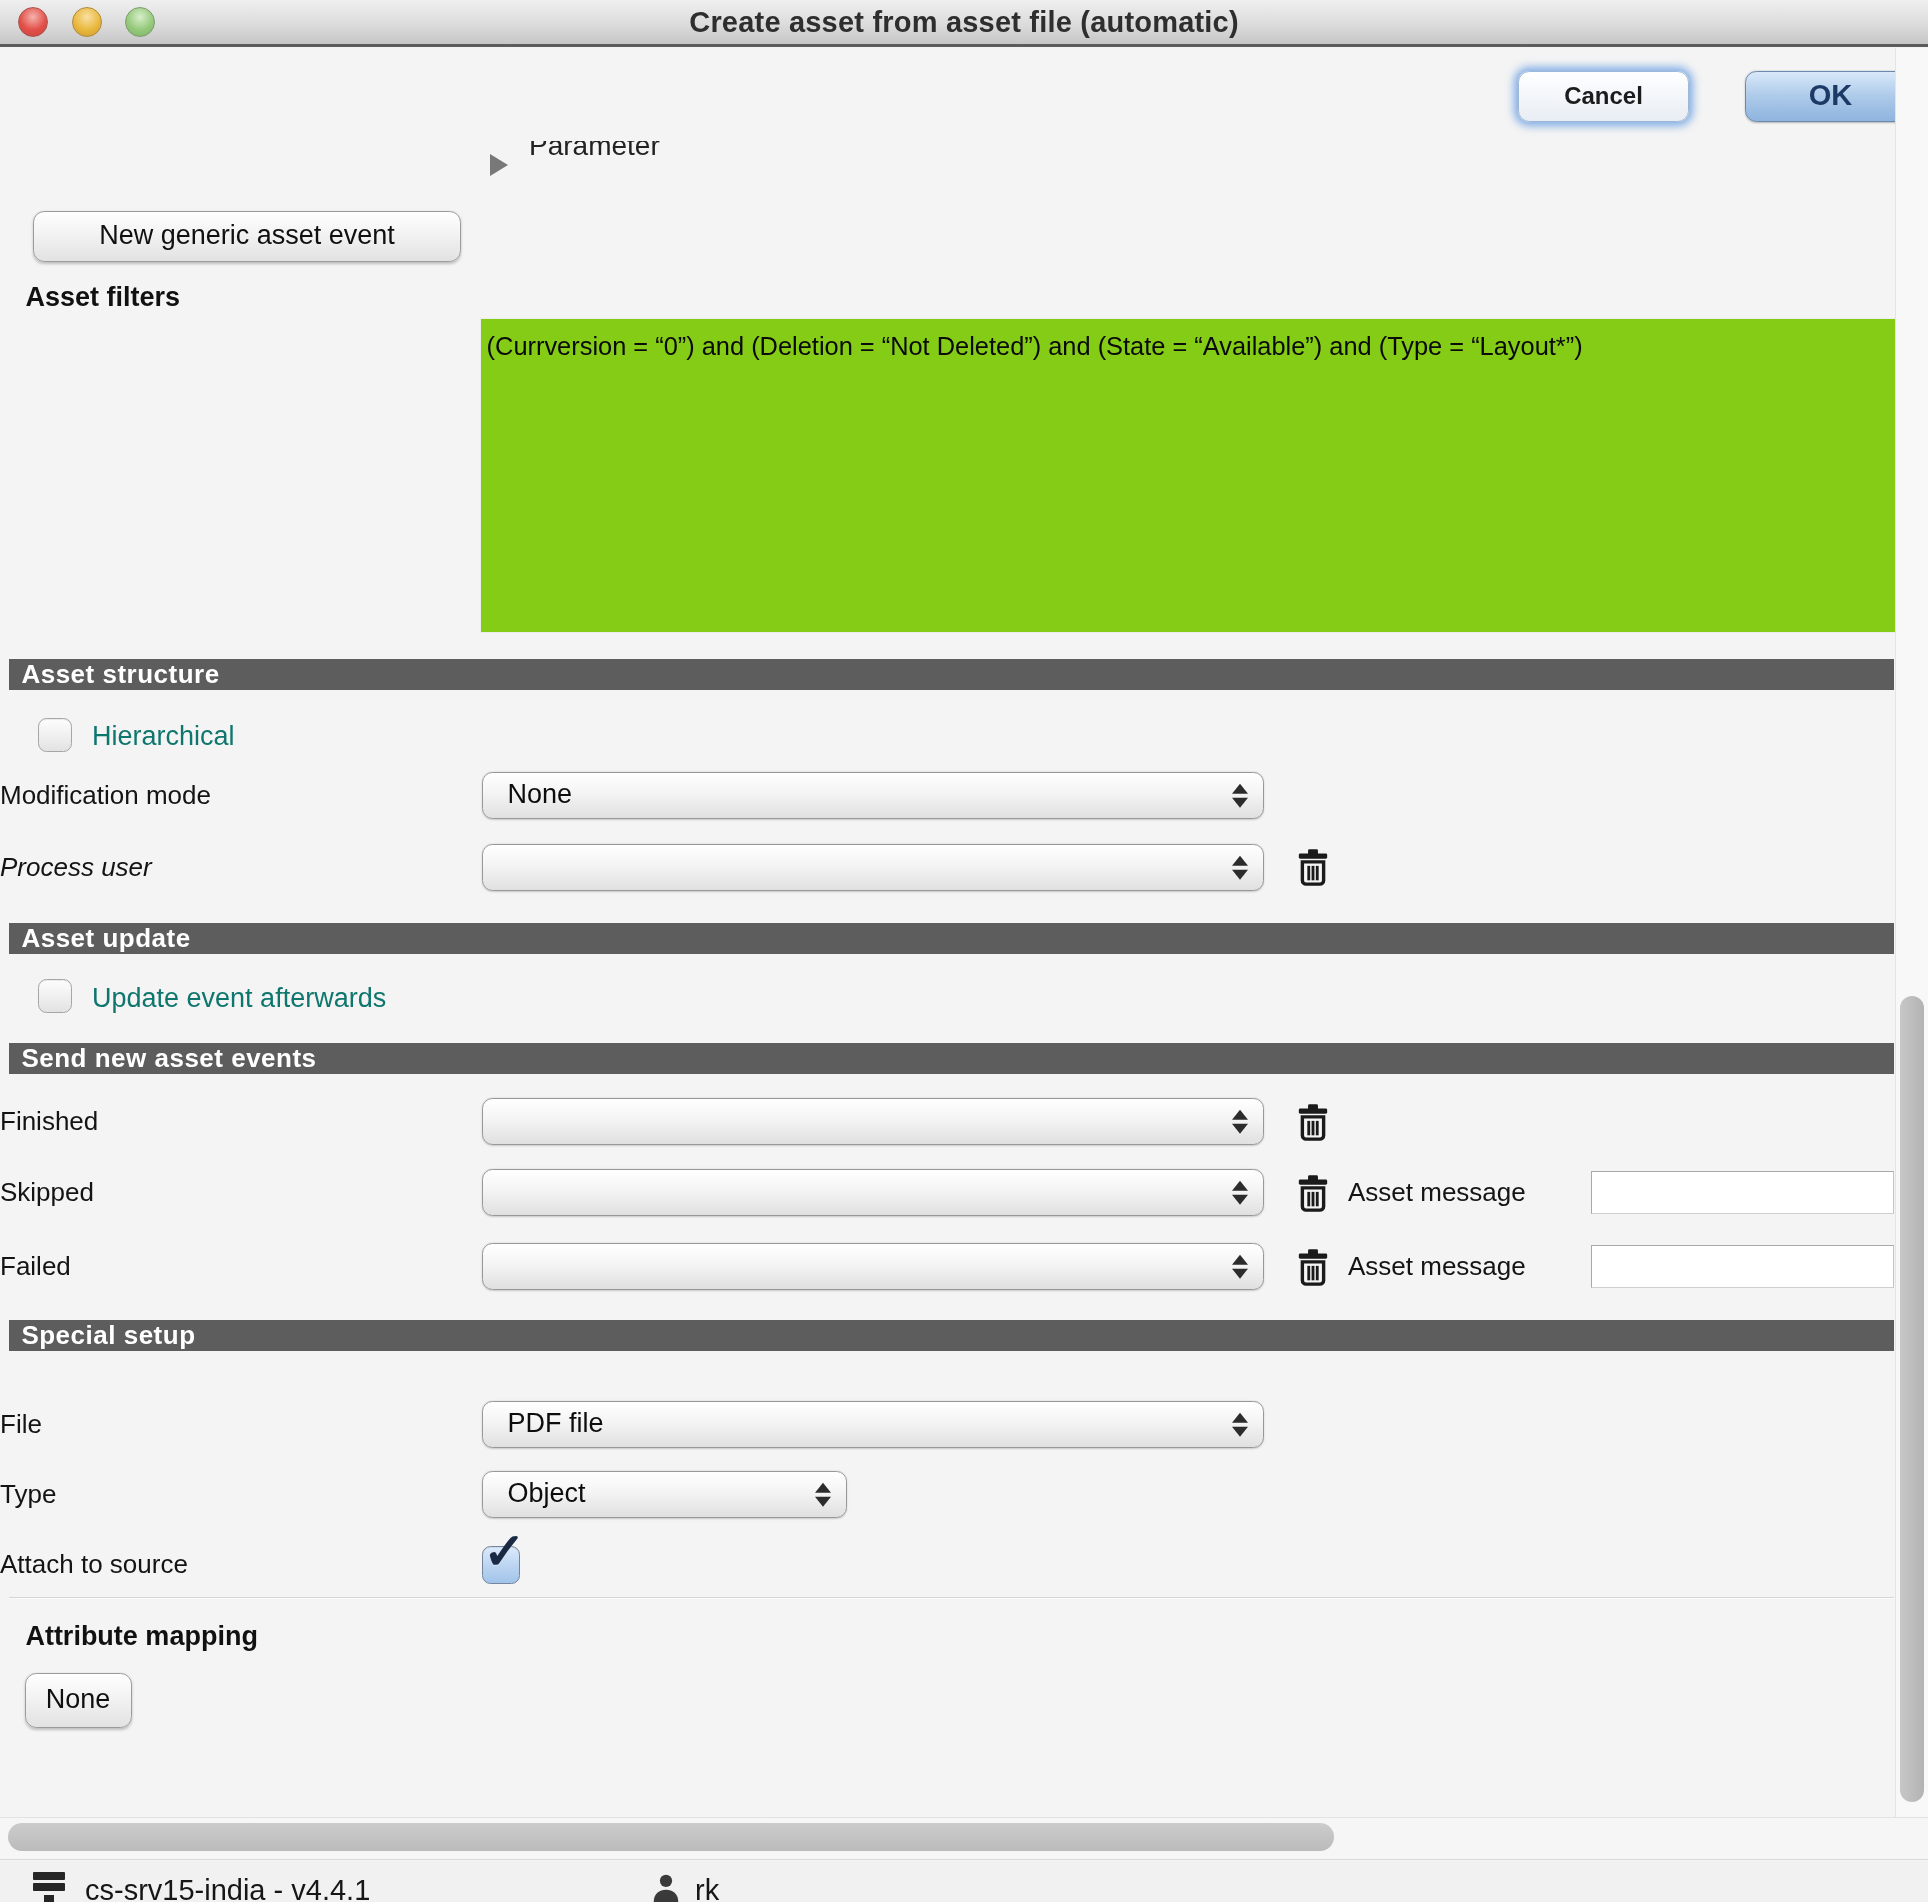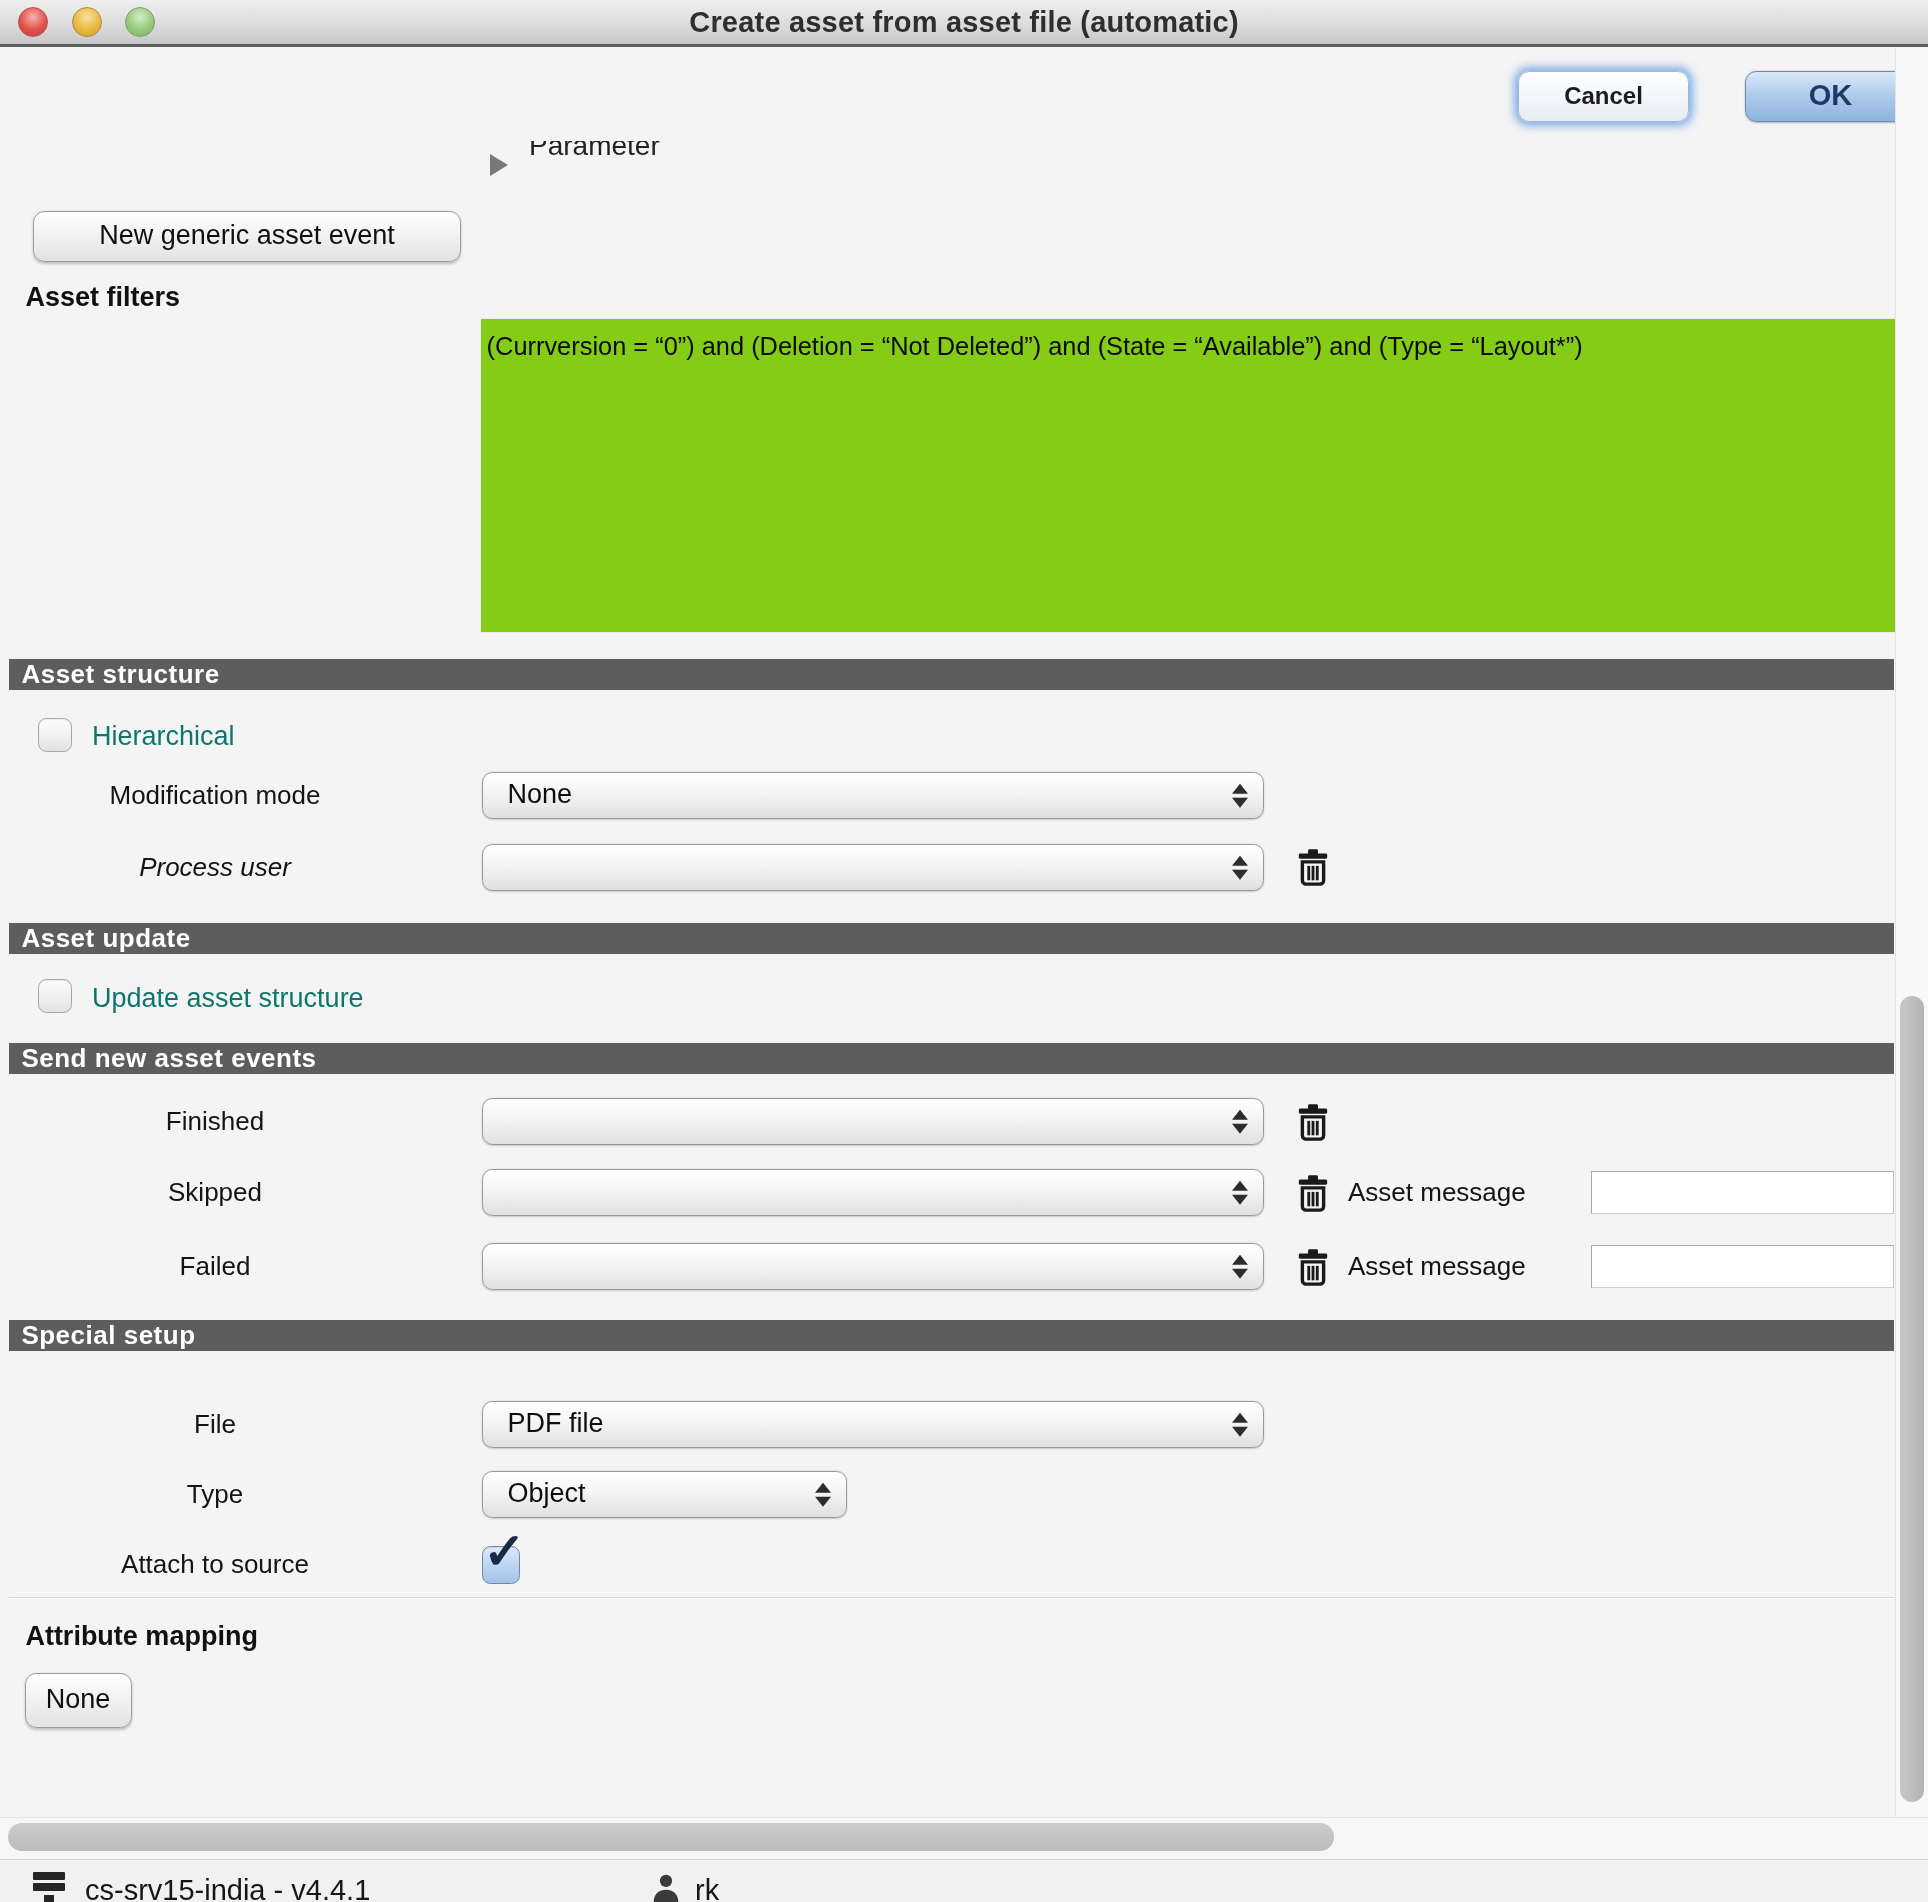--- a/index.html
+++ b/index.html
@@ -75,21 +75,21 @@
 
   
   .section-bar{
     left:9.4px;width:1885px;height:31px;background:#5d5d5d;
     color:#ffffff;font-weight:bold;font-size:26px;line-height:31px;
     padding-left:12px;box-sizing:border-box;letter-spacing:0.5px;
   }
 
   
   .row-label{
-    left:0;width:430px;text-align:center;font-size:26px;color:#141414;line-height:47px;
+    left:0;width:430px;text-align:left;font-size:26px;color:#141414;line-height:47px;
   }
   .dropdown{
     left:482px;height:47px;border-radius:10.4px;box-sizing:border-box;
     background:linear-gradient(180deg,#ffffff 0%,#f4f4f4 45%,#e0e0e0 100%);
     border:1.9px solid #989898;
     box-shadow:0 0.9px 1.9px rgba(0,0,0,.18);
   }
   .dropdown .val{
     position:absolute;left:24.5px;top:0;line-height:43px;font-size:27px;color:#0d0d0d;
   }
@@ -202,21 +202,21 @@
   <path d="M4.5 9.4 h15 v13.1 a2.6 2.6 0 0 1 -2.6 2.6 h-9.8 a2.6 2.6 0 0 1 -2.6 -2.6 z" fill="none" stroke="#1a1a1a" stroke-width="2.4"></path>
   <line x1="9" y1="12.2" x2="9" y2="22.4" stroke="#1a1a1a" stroke-width="2"></line>
   <line x1="12" y1="12.2" x2="12" y2="22.4" stroke="#1a1a1a" stroke-width="2"></line>
   <line x1="15" y1="12.2" x2="15" y2="22.4" stroke="#1a1a1a" stroke-width="2"></line>
 </svg>
 
 <div class="abs section-bar" style="top:923px;">Asset update</div>
 <div class="abs checkbox" style="left:38px;top:979px;">
   <span class="check"></span>
 </div>
-<div class="abs cb-label" style="left:92px;top:983px;">Update asset structure</div>
+<div class="abs cb-label" style="left:92px;top:983px;">Update event afterwards</div>
 
 <div class="abs section-bar" style="top:1043px;">Send new asset events</div>
 
 <div class="abs row-label" style="top:1098px;">Finished</div>
 <div class="abs dropdown w-wide" style="top:1098px;">
   <span class="val"></span>
   <span class="stepper">
       <span class="up"></span>
       <span class="down"></span>
     </span>

